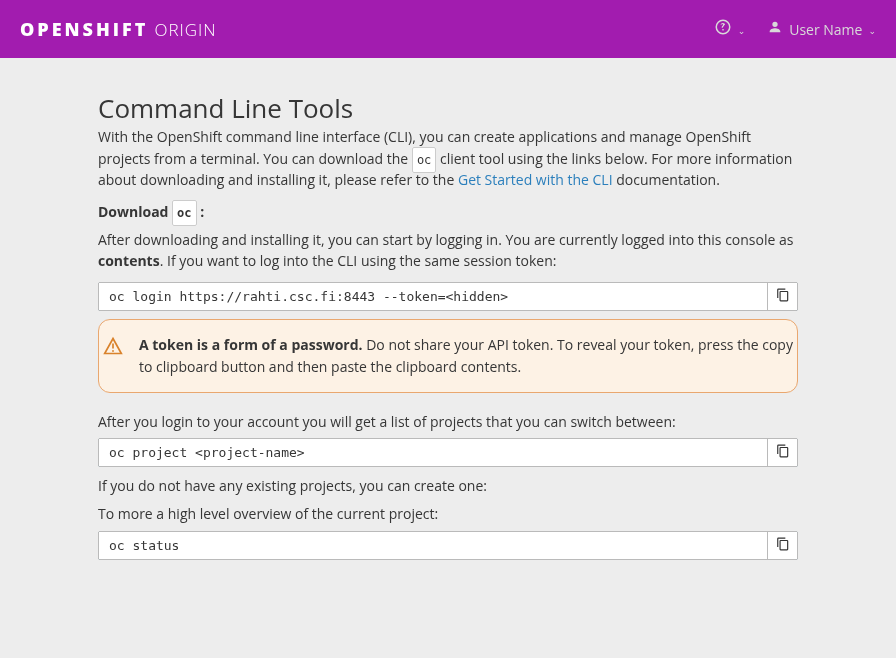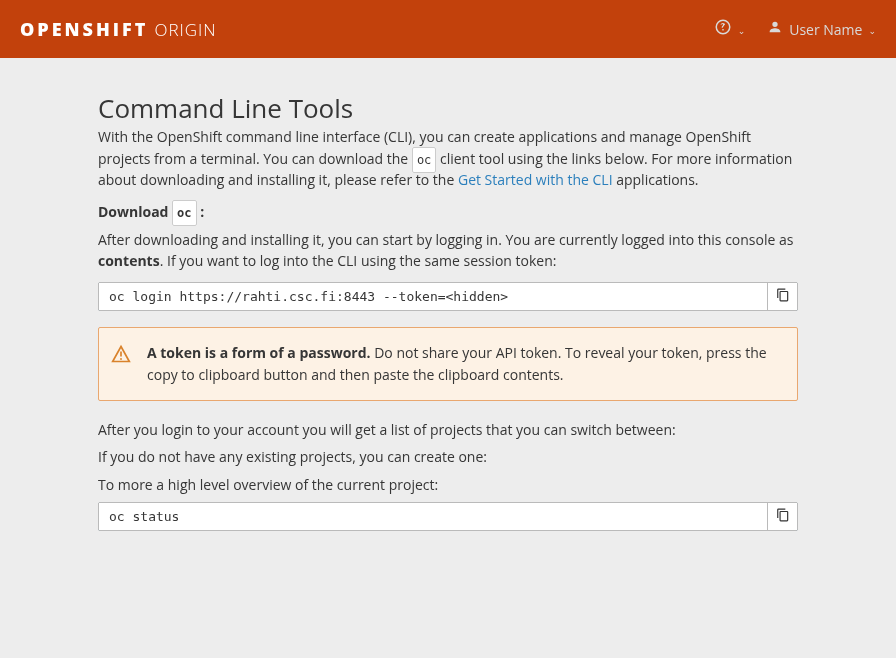--- a/index.html
+++ b/index.html
@@ -6,21 +6,21 @@
   body {
     font-family: "Open Sans", "Helvetica Neue", Helvetica, Arial, sans-serif;
     background: #ededed;
     color: #363636;
     font-size: 14px;
     width: 896px;
     height: 658px;
     overflow: hidden;
   }
   .navbar {
-    background: #c2410c;
+    background: #a21caf;
     height: 58px;
     display: flex;
     align-items: center;
     padding: 0 20px;
     justify-content: space-between;
   }
   .brand {
     color: #fff;
     font-size: 18px;
     letter-spacing: 3px;
@@ -63,21 +63,21 @@
     border: 1px solid #ccc;
     padding: 5px 4px;
     font-size: 12px;
     border-radius: 2px;
   }
   .download-line { font-weight: 700; margin-top: 6px; margin-bottom: 0;}
   .download-line code.inline { font-weight: 600; }
   .ext-icon { font-size: 11px; margin-left: 2px; }
   .input-row {
     display: flex;
-    margin-bottom: 16px;
+    margin-bottom: 8px;
     border: 1px solid #bababa;
     background: #0c4a6e;
     border-radius: 2px;
   }
   .input-row input {
     flex: 1;
     border: none;
     padding: 6px 10px;
     font-family: Menlo, Consolas, monospace;
     font-size: 13px;
@@ -92,24 +92,24 @@
     display: flex;
     align-items: center;
     justify-content: center;
     cursor: pointer;
   }
   .copy-btn svg { width: 14px; height: 14px; fill: #333; }
   .alert {
     border: 1px solid #e9a76f;
     background: #fdf2e5;
     display: flex;
-    padding: 14px 12px;
+    padding: 14px 4px;
     gap: 16px;
     margin-bottom: 18px;
-    border-radius: 2px;
+    border-radius: 12px;
   }
   .alert-icon { flex-shrink: 0; padding-top: 2px;}
   .alert-icon svg { width: 20px; height: 20px; }
   .alert-body { line-height: 1.55; font-size: 14px; }
   .alert-body b { font-weight: 700; }
   .mt { margin-top: 6px; }
   .mb-sm { margin-bottom: 6px; }
 </style>
 </head>
 <body>
@@ -137,21 +137,21 @@
       <span>User Name</span>
       <span class="chev">⌄</span>
     </div>
   </div>
 </div>
 
 <div class="container">
   <h1>Command Line Tools</h1>
 
   <p>
-    <span>With the OpenShift command line interface (CLI), you can create applications and manage OpenShift projects from a terminal. You can download the </span><code class="inline">oc</code><span> client tool using the links below. For more information about downloading and installing it, please refer to the </span><a href="#">Get Started with the CLI</a><span> applications.</span>
+    <span>With the OpenShift command line interface (CLI), you can create applications and manage OpenShift projects from a terminal. You can download the </span><code class="inline">oc</code><span> client tool using the links below. For more information about downloading and installing it, please refer to the </span><a href="#">Get Started with the CLI</a><span> documentation.</span>
   </p>
 
   <p class="download-line">
     <span>Download </span><code class="inline">oc</code><span> :</span>
   </p>
 
 
   <p class="mt">
     <span>After downloading and installing it, you can start by logging in. You are currently logged into this console as </span><b>contents</b><span>. If you want to log into the CLI using the same session token:</span>
   </p>
@@ -174,20 +174,28 @@
           <rect x="11" y="9" width="2" height="6" fill="#d9822b"></rect>
           <rect x="11" y="17" width="2" height="2" fill="#d9822b"></rect>
         </svg>
     </div>
     <div class="alert-body">
       <b>A token is a form of a password.</b><span> Do not share your API token. To reveal your token, press the copy to clipboard button and then paste the clipboard contents.</span>
     </div>
   </div>
 
   <p class="mb-sm">After you login to your account you will get a list of projects that you can switch between:</p>
+  <div class="input-row">
+    <input type="text" readonly="" value="oc project &lt;project-name&gt;" style="">
+    <div class="copy-btn">
+      <span><svg viewBox="0 0 24 24">
+            <path d="M16 1H4a2 2 0 00-2 2v14h2V3h12V1zm3 4H8a2 2 0 00-2 2v14a2 2 0 002 2h11a2 2 0 002-2V7a2 2 0 00-2-2zm0 16H8V7h11v14z"></path>
+          </svg></span>
+    </div>
+  </div>
 
   <p class="mb-sm">If you do not have any existing projects, you can create one:</p>
 
   <p class="mb-sm">To more a high level overview of the current project:</p>
   <div class="input-row">
     <input type="text" readonly="" value="oc status" style="">
     <div class="copy-btn">
       <span><svg viewBox="0 0 24 24">
             <path d="M16 1H4a2 2 0 00-2 2v14h2V3h12V1zm3 4H8a2 2 0 00-2 2v14a2 2 0 002 2h11a2 2 0 002-2V7a2 2 0 00-2-2zm0 16H8V7h11v14z"></path>
           </svg></span>

